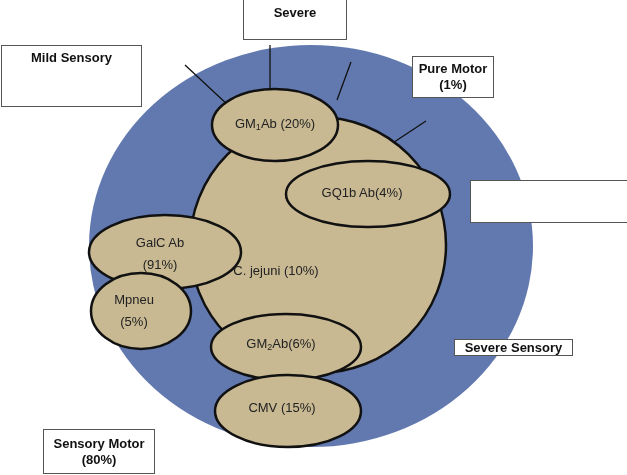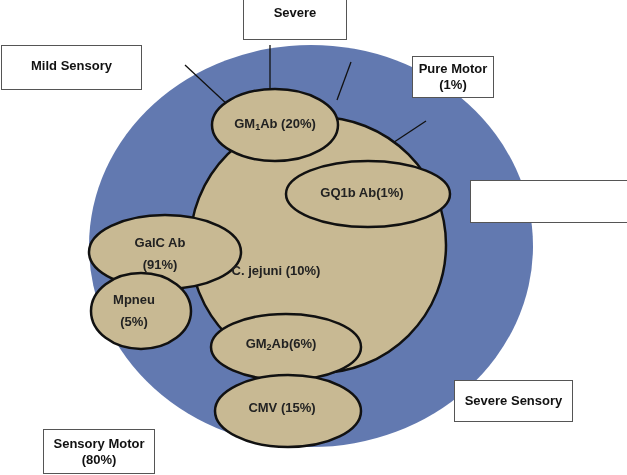--- a/index.html
+++ b/index.html
@@ -3,21 +3,21 @@
 <meta charset="utf-8">
 <style>
   html, body { margin: 0; padding: 0; background: #ffffff; }
   body { width: 627px; height: 475px; position: relative; overflow: hidden;
          font-family: "Liberation Sans", "DejaVu Sans", sans-serif; }
   svg#diagram { position: absolute; left: 0; top: 0; }
   .box { position: absolute; background: #ffffff; border: 1.5px solid #555; box-sizing: border-box;
          display: flex; flex-direction: column; align-items: center; justify-content: flex-start;
          font-weight: bold; font-size: 13px; color: #111; text-align: center; line-height: 16px; }
   .box.center { justify-content: center; }
-  .lbl { position: absolute; font-weight: bold; font-size: 13px; color: #222;
+  .lbl { position: absolute; font-weight: normal; font-size: 13px; color: #222;
          text-align: center; line-height: 22px; transform: translate(-50%, -50%); white-space: nowrap; }
   .lbl span { display: block; }
   sub { font-size: 9px; vertical-align: -2px; }
 </style>
 </head>
 <body>
 
 <svg id="diagram" width="627" height="475">
   <ellipse id="outer" cx="311" cy="246" rx="222" ry="201" stroke="none" fill="#6279b0"></ellipse>
   <line x1="185" y1="65" x2="229" y2="106" stroke="#111" stroke-width="1.3"></line>
@@ -29,46 +29,46 @@
   <ellipse class="ell" cx="368" cy="194" rx="82" ry="33" fill="#c8b993" stroke="#111111" stroke-width="2.5"></ellipse>
   <ellipse class="ell" cx="165" cy="252" rx="76" ry="37" fill="#c8b993" stroke="#111111" stroke-width="2.5"></ellipse>
   <ellipse class="ell" cx="141" cy="311" rx="50" ry="38" fill="#c8b993" stroke="#111111" stroke-width="2.5"></ellipse>
   <ellipse class="ell" cx="286" cy="347" rx="75" ry="33" fill="#c8b993" stroke="#111111" stroke-width="2.5"></ellipse>
   <ellipse class="ell" cx="288" cy="411" rx="73" ry="36" fill="#c8b993" stroke="#111111" stroke-width="2.5"></ellipse>
 </svg>
 
 <div class="box" style="left: 243px; top: -2px; width: 104px; height: 42px; padding-top: 6px; border-color: rgb(85, 85, 85);">
   <span>Severe</span>
 </div>
-<div class="box" style="left: 1px; top: 45px; width: 141px; height: 45px; padding-top: 12px; border-color: rgb(85, 85, 85);">
+<div class="box" style="left: 1px; top: 45px; width: 141px; height: 62px; padding-top: 4px; border-color: rgb(85, 85, 85);">
   <span>Mild Sensory</span>
 </div>
 <div class="box" style="left: 412px; top: 56px; width: 82px; height: 42px; padding-top: 4px; border-color: rgb(85, 85, 85);">
   <span>Pure Motor</span>
   <span>(1%)</span>
 </div>
 <div class="box" style="left: 470px; top: 180px; width: 160px; height: 43px; padding-top: 3px; border-color: rgb(85, 85, 85);">
 </div>
-<div class="box center" style="left: 454px; top: 339px; width: 119px; height: 42px; border-color: rgb(85, 85, 85); margin-top: 41px;">
+<div class="box center" style="left: 454px; top: 339px; width: 119px; height: 17px; border-color: rgb(85, 85, 85);">
   <span>Severe Sensory</span>
 </div>
 <div class="box" style="left: 43px; top: 429px; width: 112px; height: 45px; padding-top: 6px; border-color: rgb(85, 85, 85);">
   <span>Sensory Motor</span>
   <span>(80%)</span>
 </div>
 
 <div class="lbl" style="left:276px; top:271px;">
   <span>C. jejuni (10%)</span>
 </div>
 
 <div class="lbl" style="left:275px; top:125px;">
   <span><span style="display:inline">GM</span><sub>1</sub><span style="display:inline">Ab (20%)</span></span>
 </div>
 <div class="lbl" style="left:362px; top:193px;">
-  <span>GQ1b Ab(1%)</span>
+  <span>GQ1b Ab(4%)</span>
 </div>
 <div class="lbl" style="left:160px; top:254px;">
   <span>GalC Ab</span>
   <span>(91%)</span>
 </div>
 <div class="lbl" style="left:134px; top:311px;">
   <span>Mpneu</span>
   <span>(5%)</span>
 </div>
 <div class="lbl" style="left:281px; top:345px;">

